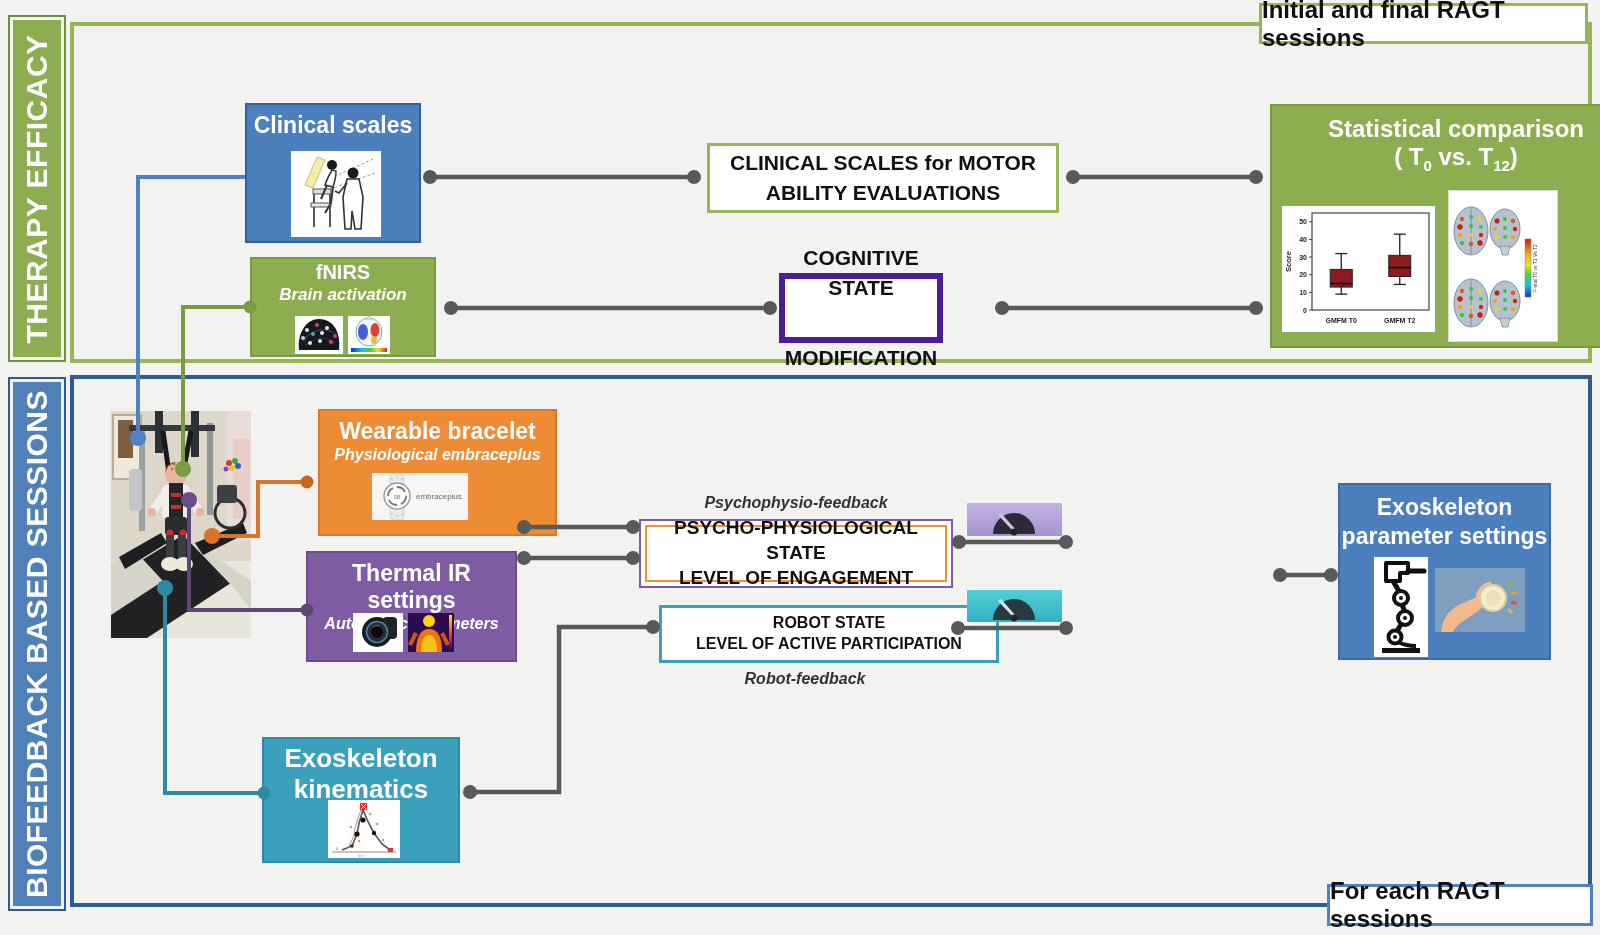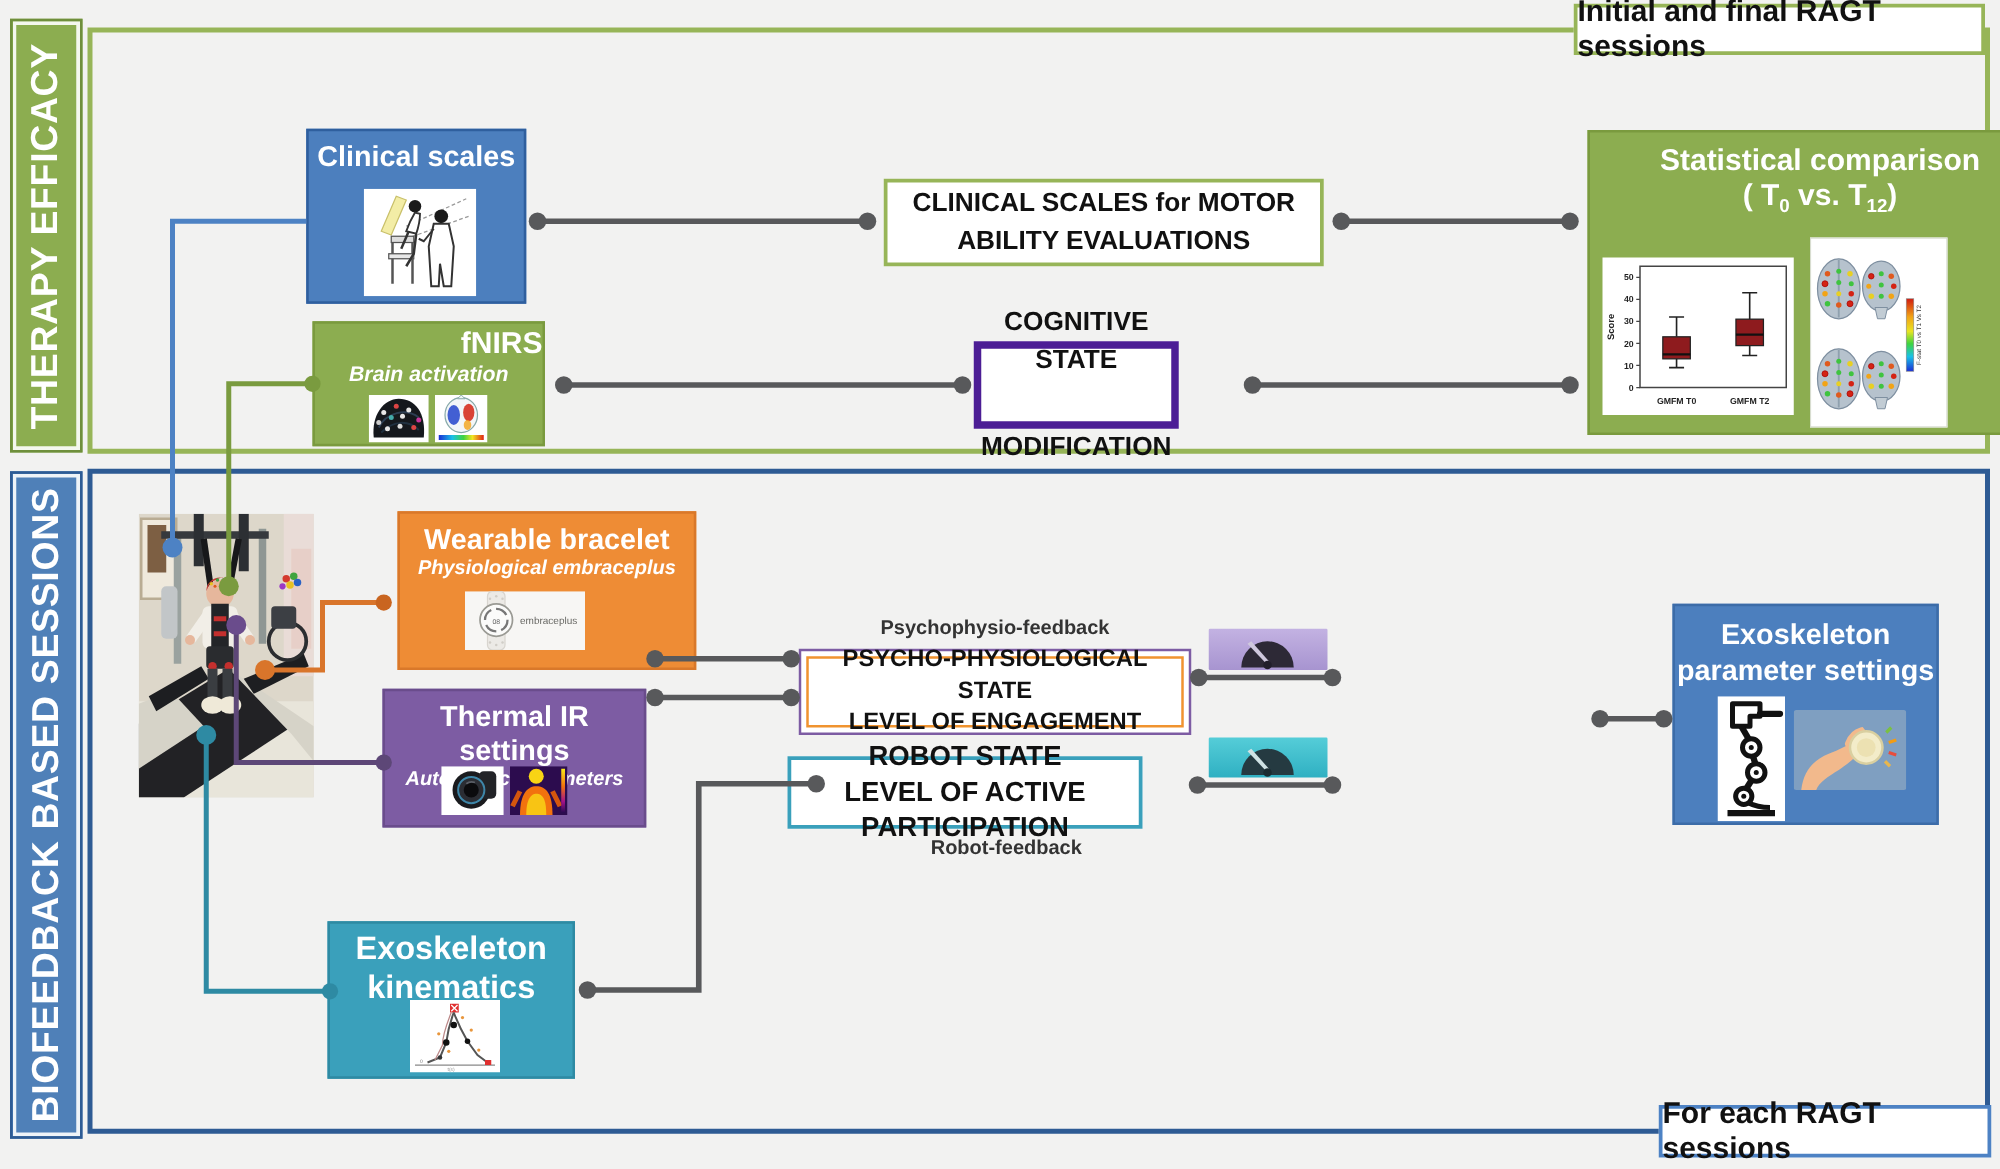--- a/index.html
+++ b/index.html
@@ -11,21 +11,21 @@
   .vwrap{position:absolute;display:flex;align-items:center;justify-content:center;z-index:2;}
   .vwrap span{transform:rotate(-90deg);white-space:nowrap;font-weight:bold;color:#fff;font-size:30px;letter-spacing:.5px;}
   .cbox{position:absolute;box-sizing:border-box;text-align:center;color:#fff;z-index:2;}
   .cbox .t1{font-weight:bold;font-size:23px;margin-top:7px;}
   .cbox .t2{font-weight:bold;font-style:italic;font-size:16px;margin-top:1px;}
   .wbox{position:absolute;box-sizing:border-box;background:#fff;display:flex;flex-direction:column;
         align-items:center;justify-content:center;text-align:center;font-weight:bold;color:#111;z-index:2;}
   .imgpanel{position:absolute;box-sizing:border-box;background:#fff;z-index:2;}
   svg text{font-family:"Liberation Sans",sans-serif;}
   #overlay{position:absolute;left:0;top:0;z-index:4;pointer-events:none;}
-  .feedlbl{position:absolute;box-sizing:border-box;text-align:center;font-weight:bold;
+  .feedlbl{position:absolute;box-sizing:border-box;text-align:center;font-weight:bold;font-style:italic;
            font-size:16px;color:#333;z-index:2;}
   .gauge{position:absolute;box-sizing:border-box;z-index:2;border-radius:1px;}
 </style>
 </head>
 <body>
 
 <div id="canvas">
 
   <div class="frame" style="left:70px;top:22px;width:1522px;height:341px;border:4px solid #97B558;"></div>
 
@@ -51,21 +51,21 @@
       <circle cx="41" cy="14" r="5" fill="#1a1a1a"></circle>
       <path d="M41,19 C38,24 36,28 34,34 L42,36 C44,30 45,24 45,20 Z" fill="#fff" stroke="#333" stroke-width="1.5"></path>
       <path d="M36,34 L30,48 M42,36 L40,52 L34,62" fill="none" stroke="#333" stroke-width="2"></path>
       <circle cx="62" cy="22" r="5.5" fill="#1a1a1a"></circle>
       <path d="M56,28 L52,46 L54,78 L60,78 L61,60 L64,78 L70,78 L72,46 L68,28 Z" fill="#ffffff" stroke="#333" stroke-width="1.6"></path>
       <path d="M56,32 L48,42 L44,40" fill="none" stroke="#333" stroke-width="1.6"></path>
     </svg>
   </div>
 
   <div class="cbox" style="left:250px;top:257px;width:186px;height:100px;background:#8CAD50;border:2px solid #7a9a3e;">
-    <div class="t1" style="font-size:24px;margin-top:2px;text-align:right;">fNIRS</div>
+    <div class="t1" style="font-size:20px;margin-top:2px;">fNIRS</div>
     <div class="t2" style="font-size:17px;">Brain activation</div>
     <svg class="abs" style="left:43px;top:57px;" width="48" height="38" viewBox="0 0 48 38">
       <rect width="48" height="38" fill="#fff"></rect>
       <path d="M4,34 C2,16 12,3 24,3 C37,3 46,14 44,34 Z" fill="#15181d"></path>
       <path d="M8,26 C14,14 30,10 40,18" stroke="#2c3d52" stroke-width="1.5" fill="none"></path>
       <path d="M10,30 C20,20 32,20 40,28" stroke="#203040" stroke-width="1.5" fill="none"></path>
       <circle cx="12" cy="14" r="2" fill="#e8e8e8"></circle>
         <circle cx="22" cy="9" r="2" fill="#d44"></circle>
       <circle cx="32" cy="12" r="2" fill="#e8e8e8"></circle>
         <circle cx="40" cy="20" r="2" fill="#c39"></circle>
@@ -342,21 +342,21 @@
     <span>Psychophysio-feedback</span>
   </div>
 
   <div class="abs" style="left:639px;top:519px;width:314px;height:69px;background:#fff;border:2.5px solid #7D5CA3;padding:4px;z-index:2;">
     <div style="box-sizing:border-box;width:100%;height:100%;border:2.5px solid #F0932F;display:flex;flex-direction:column;align-items:center;justify-content:center;font-weight:bold;font-size:19px;color:#111;line-height:1.3;text-align:center;">
       <div>PSYCHO-PHYSIOLOGICAL STATE</div>
       <div>LEVEL OF ENGAGEMENT</div>
     </div>
   </div>
 
-  <div class="wbox" style="left:630px;top:605px;width:284px;height:58px;border:3px solid #3AA0BB;font-size:22px;line-height:1.3;">
+  <div class="wbox" style="left:659px;top:605px;width:340px;height:58px;border:3px solid #3AA0BB;font-size:16px;line-height:1.3;">
     <div>ROBOT STATE</div>
     <div>LEVEL OF ACTIVE PARTICIPATION</div>
   </div>
   <div class="feedlbl" style="left:659px;top:670px;width:292px;">
     <span>Robot-feedback</span>
   </div>
 
   <div class="gauge" style="left:967px;top:503px;width:95px;height:33px;background:linear-gradient(180deg,#c3b2e2,#a794d0);">
     <svg width="95" height="33" viewBox="0 0 95 33">
       <path d="M26,31 A21,21 0 0 1 68,31 Z" fill="#2d2936"></path>

